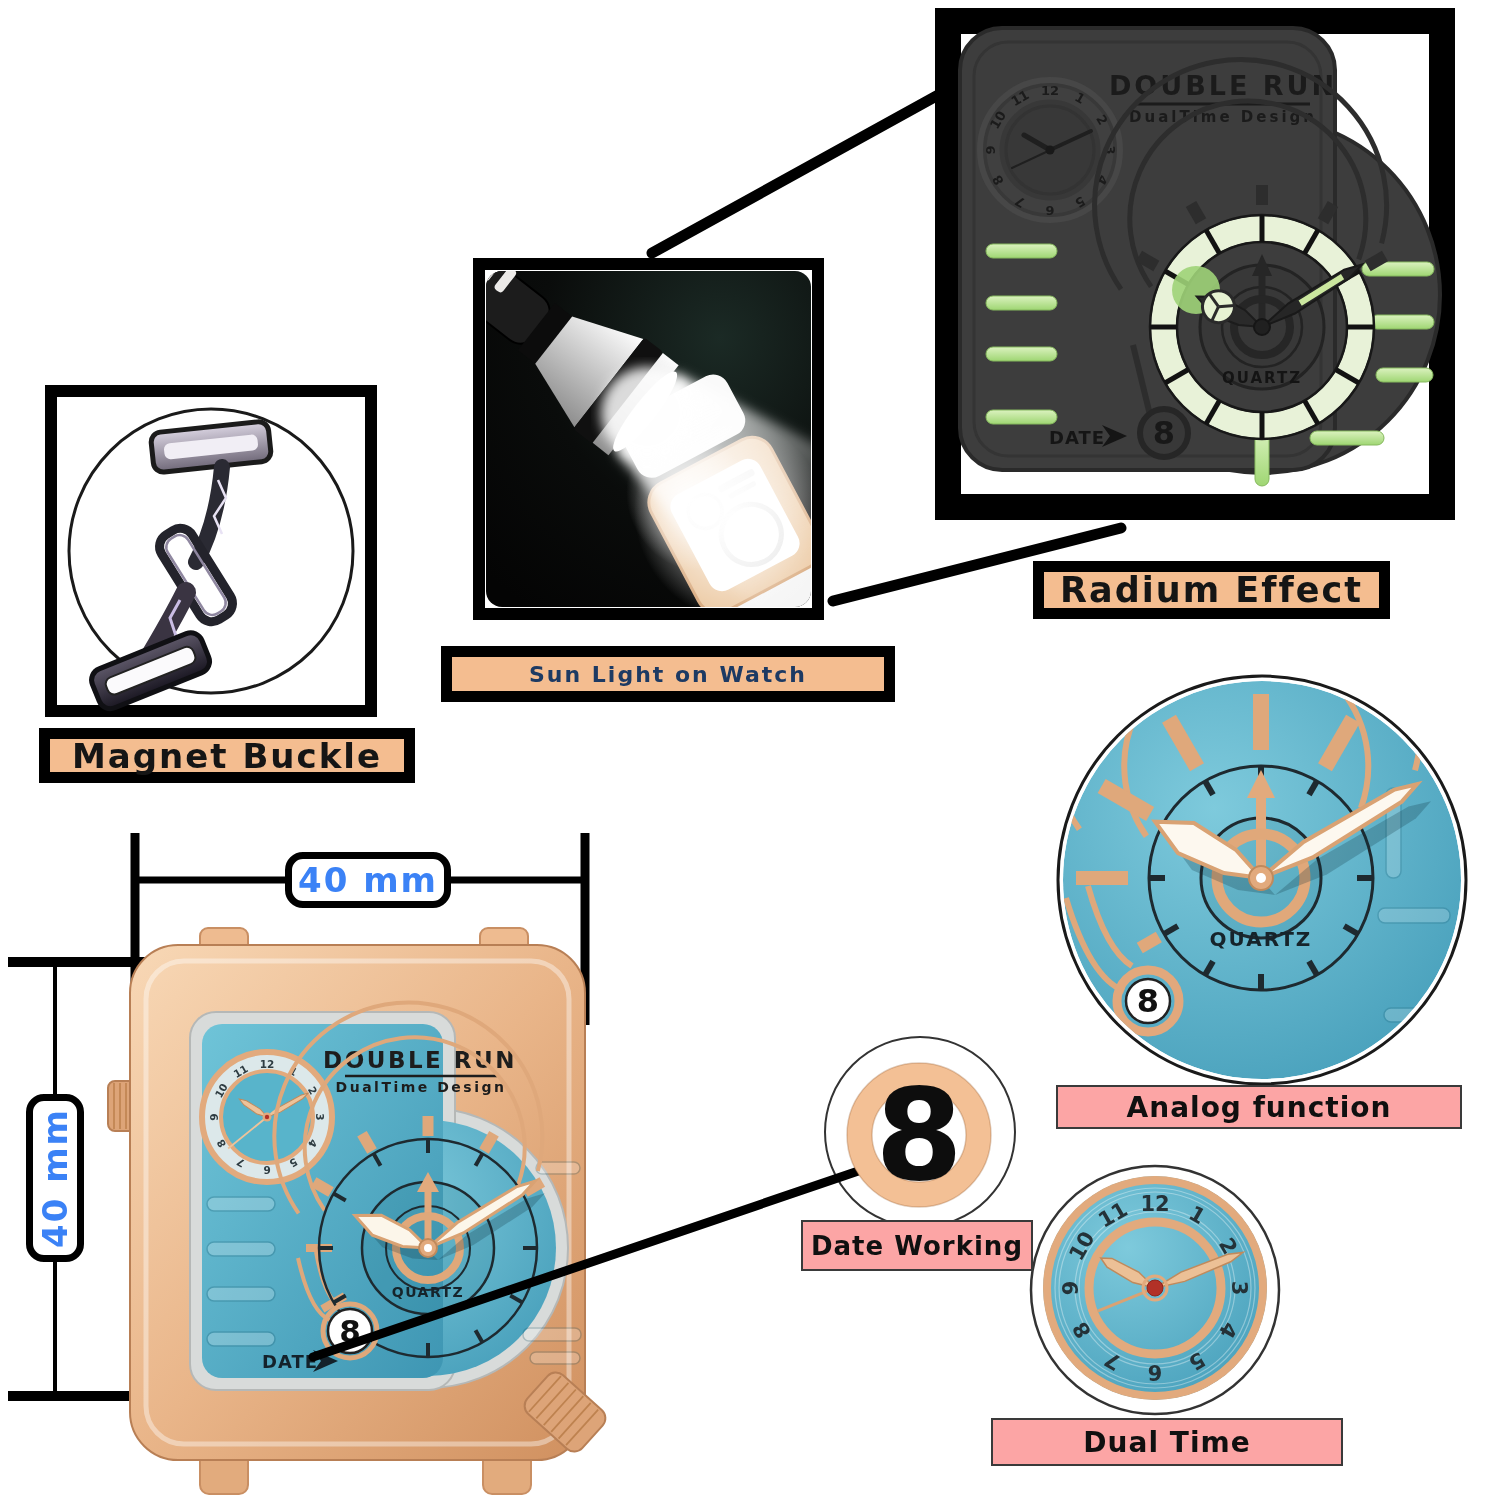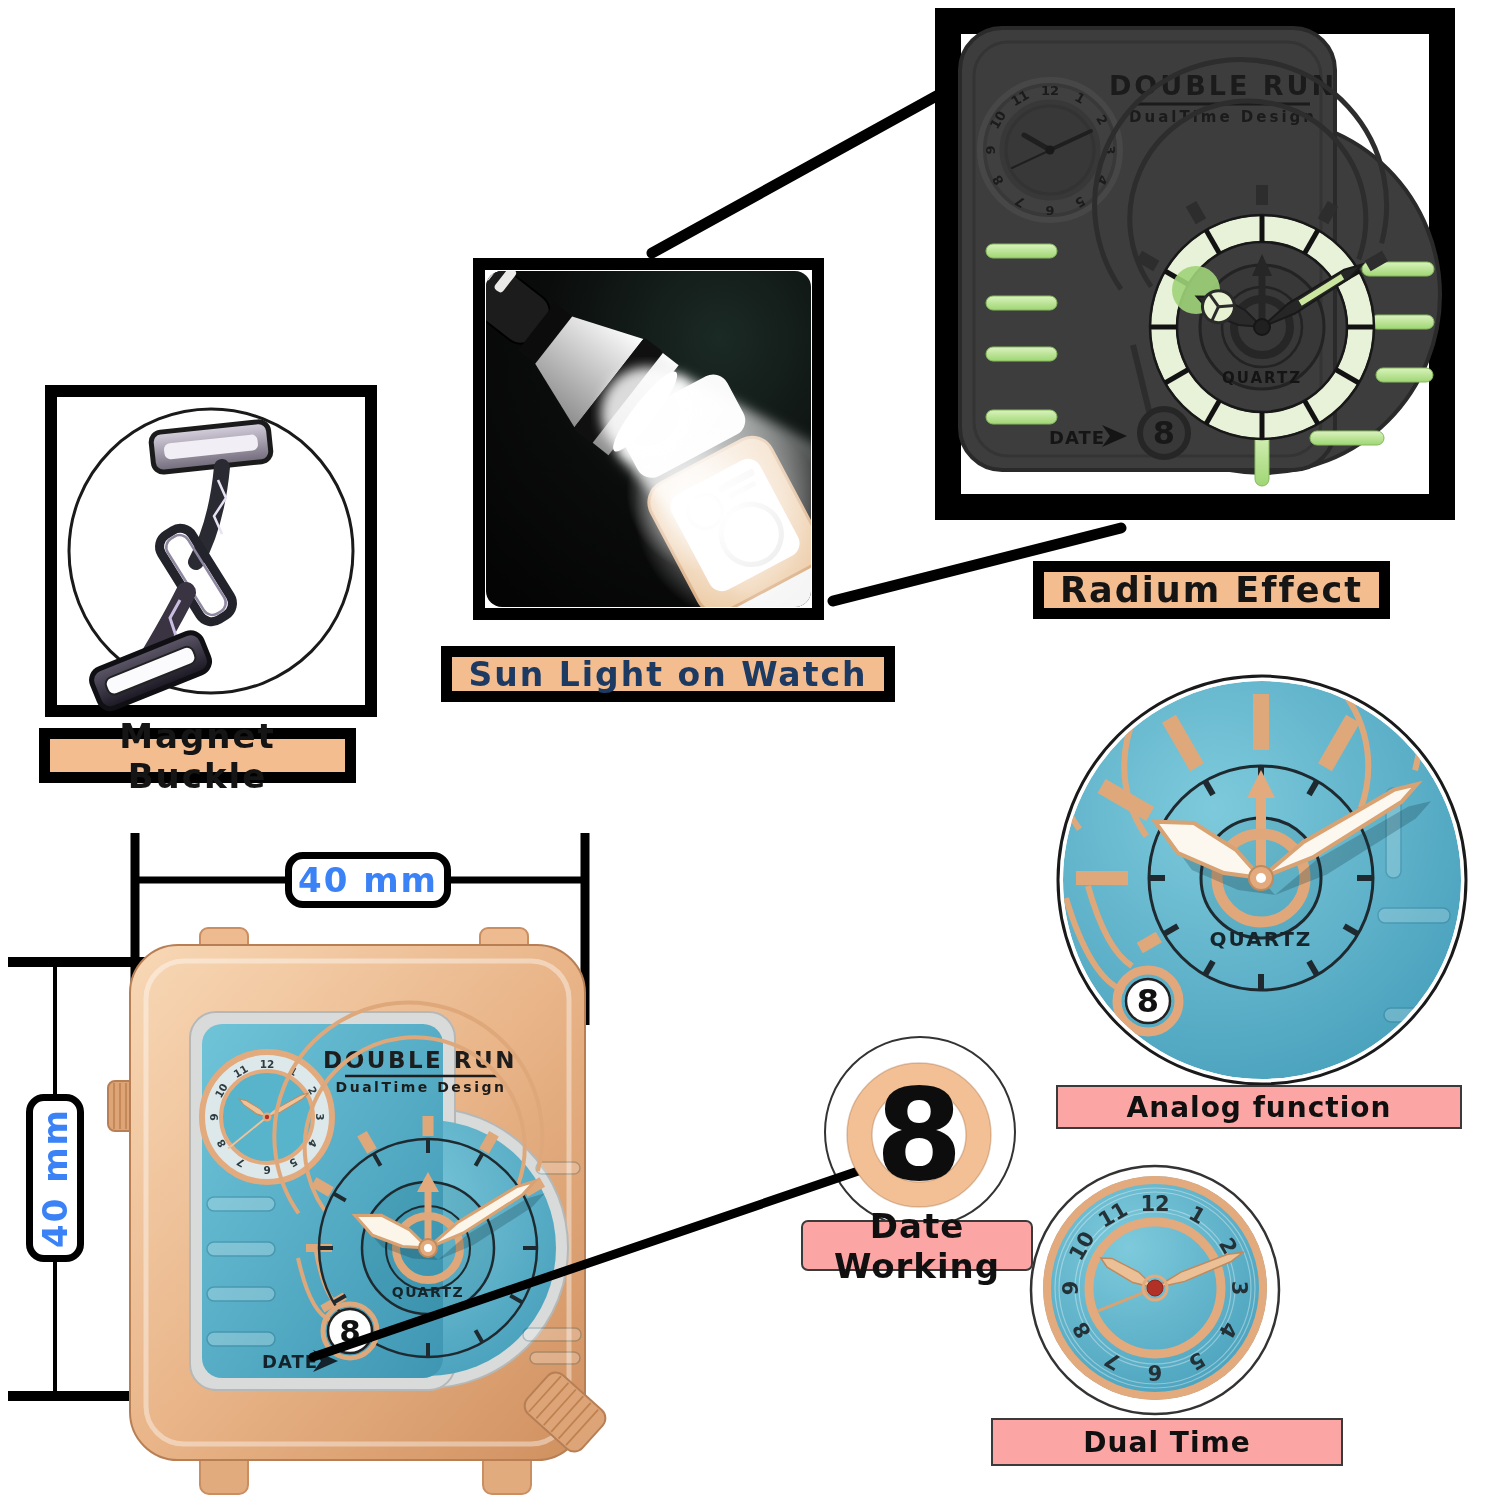--- a/index.html
+++ b/index.html
@@ -7,24 +7,24 @@
           font-family:"DejaVu Sans",sans-serif;}
   svg{position:absolute;left:0;top:0;}
   svg text{font-family:"DejaVu Sans",sans-serif;}
   .lbl{position:absolute;display:flex;align-items:center;justify-content:center;
        box-sizing:border-box;font-weight:bold;letter-spacing:2px;text-align:center;}
   .peach{background:#f4bd90;border:11px solid #000;color:#151515;}
   .plain{background:#fca5a5;border:2px solid #3a3a3a;color:#101010;}
   .dim{background:#fff;border:7px solid #000;border-radius:18px;color:#3b82f6;
        font-weight:bold;letter-spacing:2px;}
   .lbl-radium{left:1033px;top:561px;width:357px;height:58px;font-size:35px;}
-  .lbl-sunlight{left:441px;top:646px;width:454px;height:56px;font-size:33px;color:#1d3a63;}
-  .lbl-magnet{left:39px;top:728px;width:317px;height:55px;font-size:34px;}
+  .lbl-sunlight{left:441px;top:646px;width:454px;height:56px;font-size:22px;color:#1d3a63;}
+  .lbl-magnet{left:39px;top:728px;width:376px;height:55px;font-size:34px;}
   .lbl-analog{left:1056px;top:1085px;width:406px;height:44px;font-size:28px;letter-spacing:1px;}
-  .lbl-datework{left:801px;top:1220px;width:232px;height:51px;font-size:34px;letter-spacing:1px;border-radius:7px;}
+  .lbl-datework{left:801px;top:1220px;width:232px;height:51px;font-size:26px;letter-spacing:1px;}
   .lbl-dualtime{left:991px;top:1418px;width:352px;height:48px;font-size:28px;letter-spacing:1px;}
   .lbl-dimw{left:285px;top:852px;width:166px;height:56px;font-size:34px;}
   .lbl-dimh{left:26px;top:1094px;width:58px;height:168px;font-size:34px;}
   .rot{transform:rotate(-90deg);white-space:nowrap;display:block;}
 </style>
 </head>
 <body>
 
 <div class="canvas">
 <svg viewBox="0 0 1500 1500" width="1500" height="1500">

